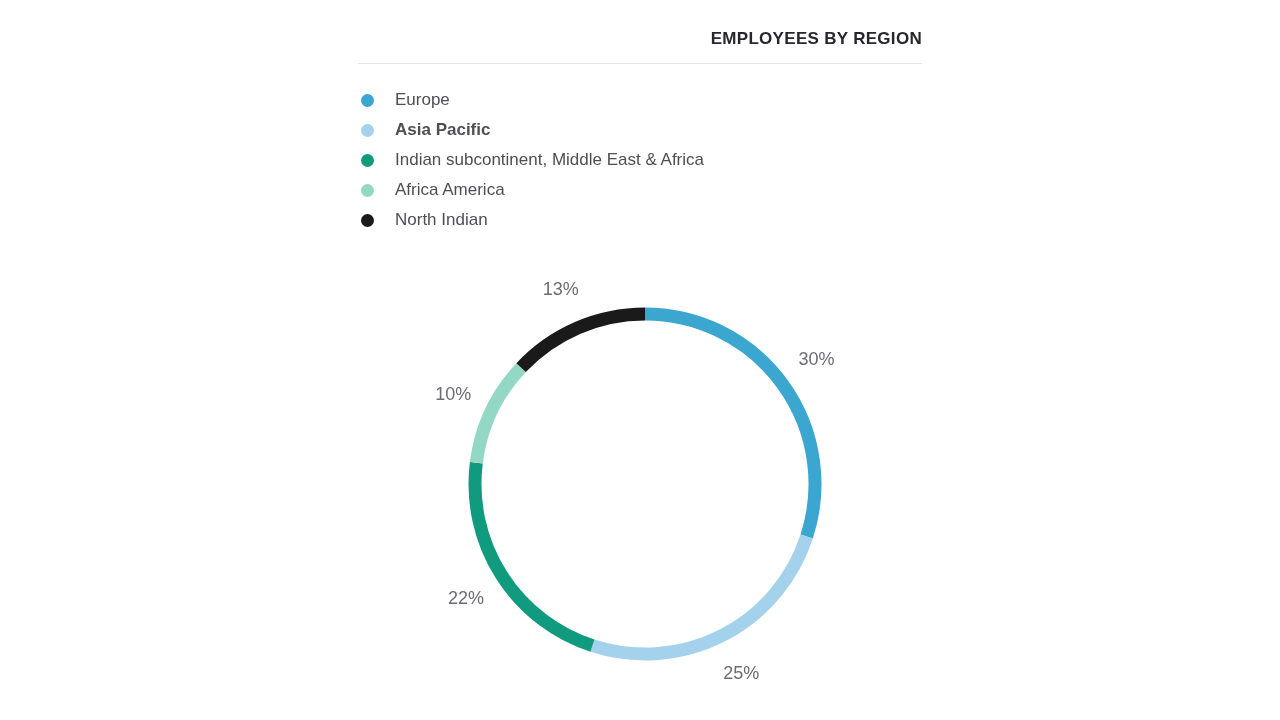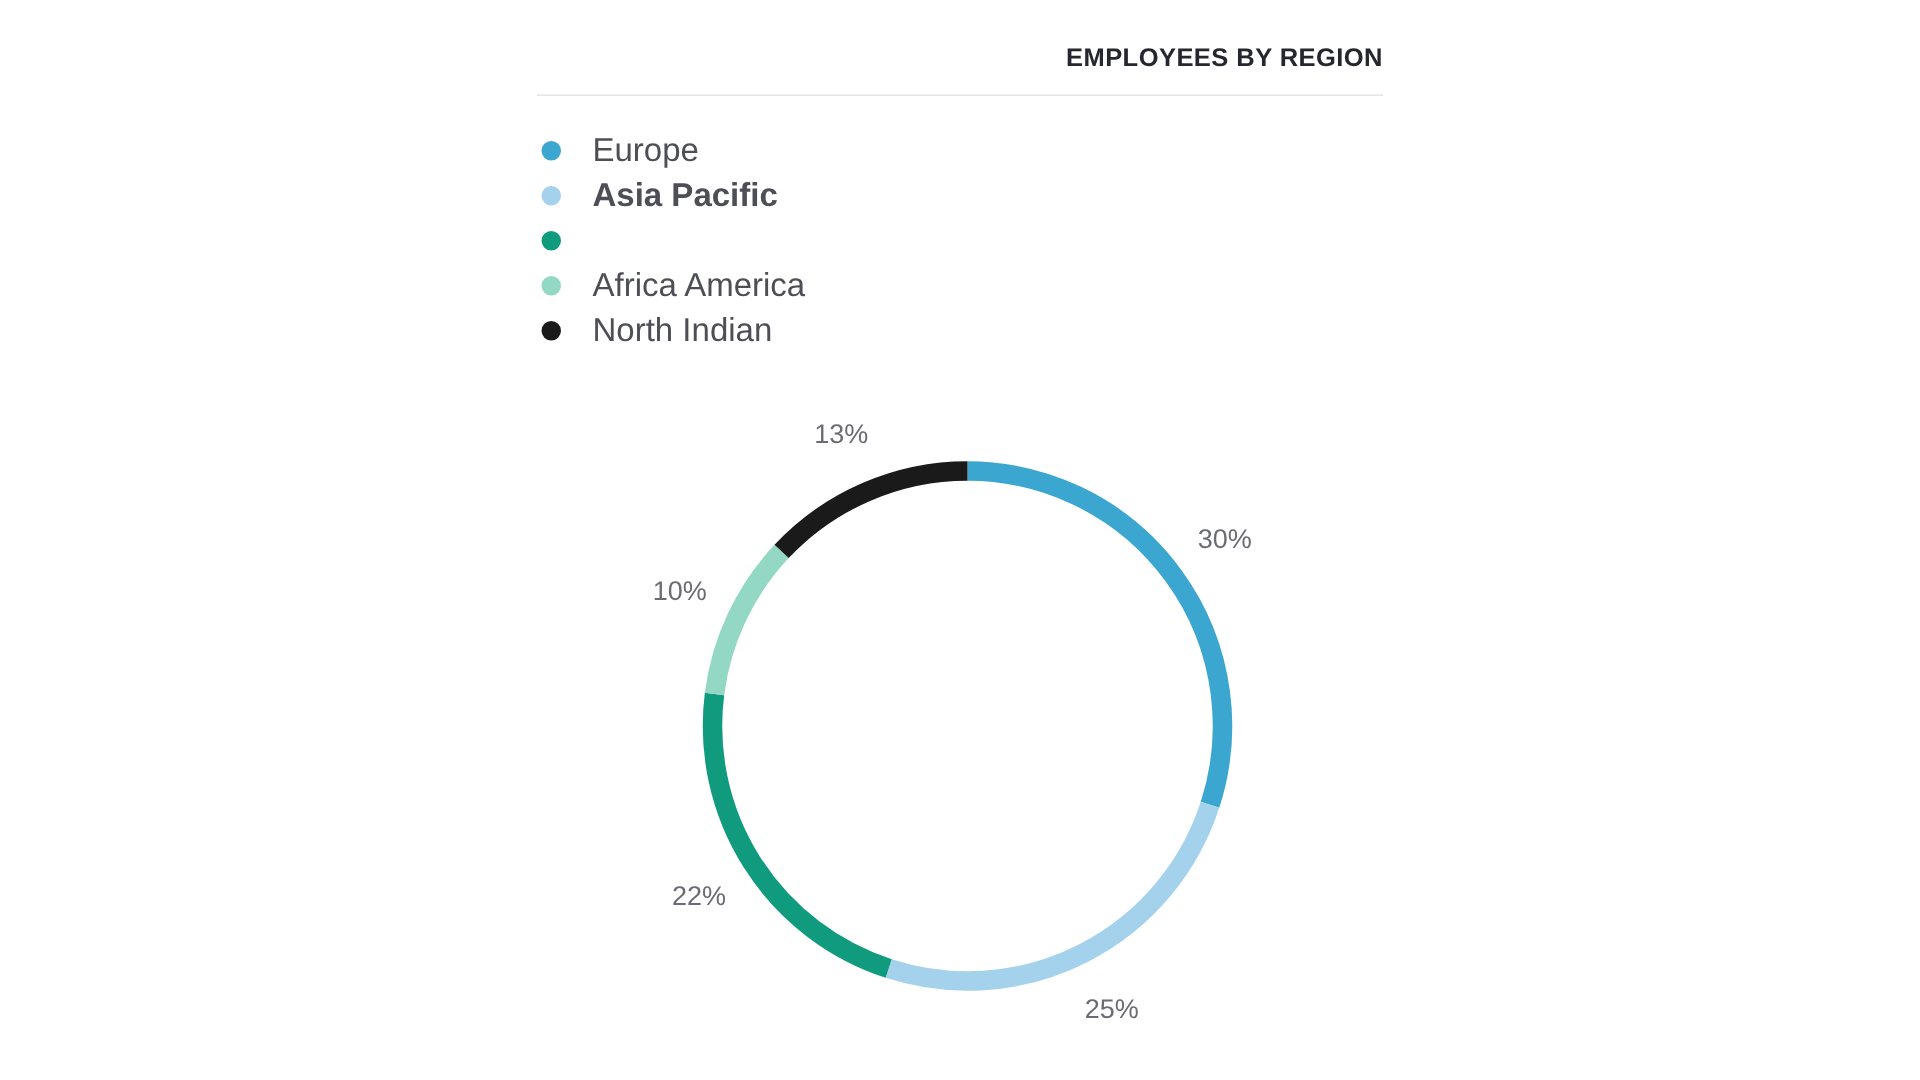--- a/index.html
+++ b/index.html
@@ -42,21 +42,21 @@
     height: 30px;
   }
   .dot {
     width: 13px;
     height: 13px;
     border-radius: 50%;
     margin: 0 21px 0 3px;
     flex: none;
   }
   .legend-label {
-    font-size: 22px;
+    font-size: 17px;
     color: #4e4e56;
   }
   .donut-wrap {
     position: absolute;
     left: 415px;
     top: 254px;
     width: 460px;
     height: 460px;
   }
   .pct-label {
@@ -77,20 +77,21 @@
         <li>
           <span class="dot" style="background: rgb(59, 166, 207);"></span>
           <span class="legend-label" style="color: rgb(78, 78, 86);">Europe</span>
         </li>
         <li>
           <span class="dot" style="background: rgb(164, 210, 236);"></span>
           <span class="legend-label" style="color: rgb(78, 78, 86); font-weight: bold;">Asia Pacific</span>
         </li>
         <li>
           <span class="dot" style="background: rgb(17, 155, 126);"></span>
+          <span class="legend-label" style="color: rgb(78, 78, 86);">Indian subcontinent, Middle East &amp; Africa</span>
         </li>
         <li>
           <span class="dot" style="background: rgb(147, 216, 196);"></span>
           <span class="legend-label" style="color: rgb(78, 78, 86);">Africa America</span>
         </li>
         <li>
           <span class="dot" style="background: rgb(26, 26, 26);"></span>
           <span class="legend-label" style="color: rgb(78, 78, 86);">North Indian</span>
         </li>
       </ul>

